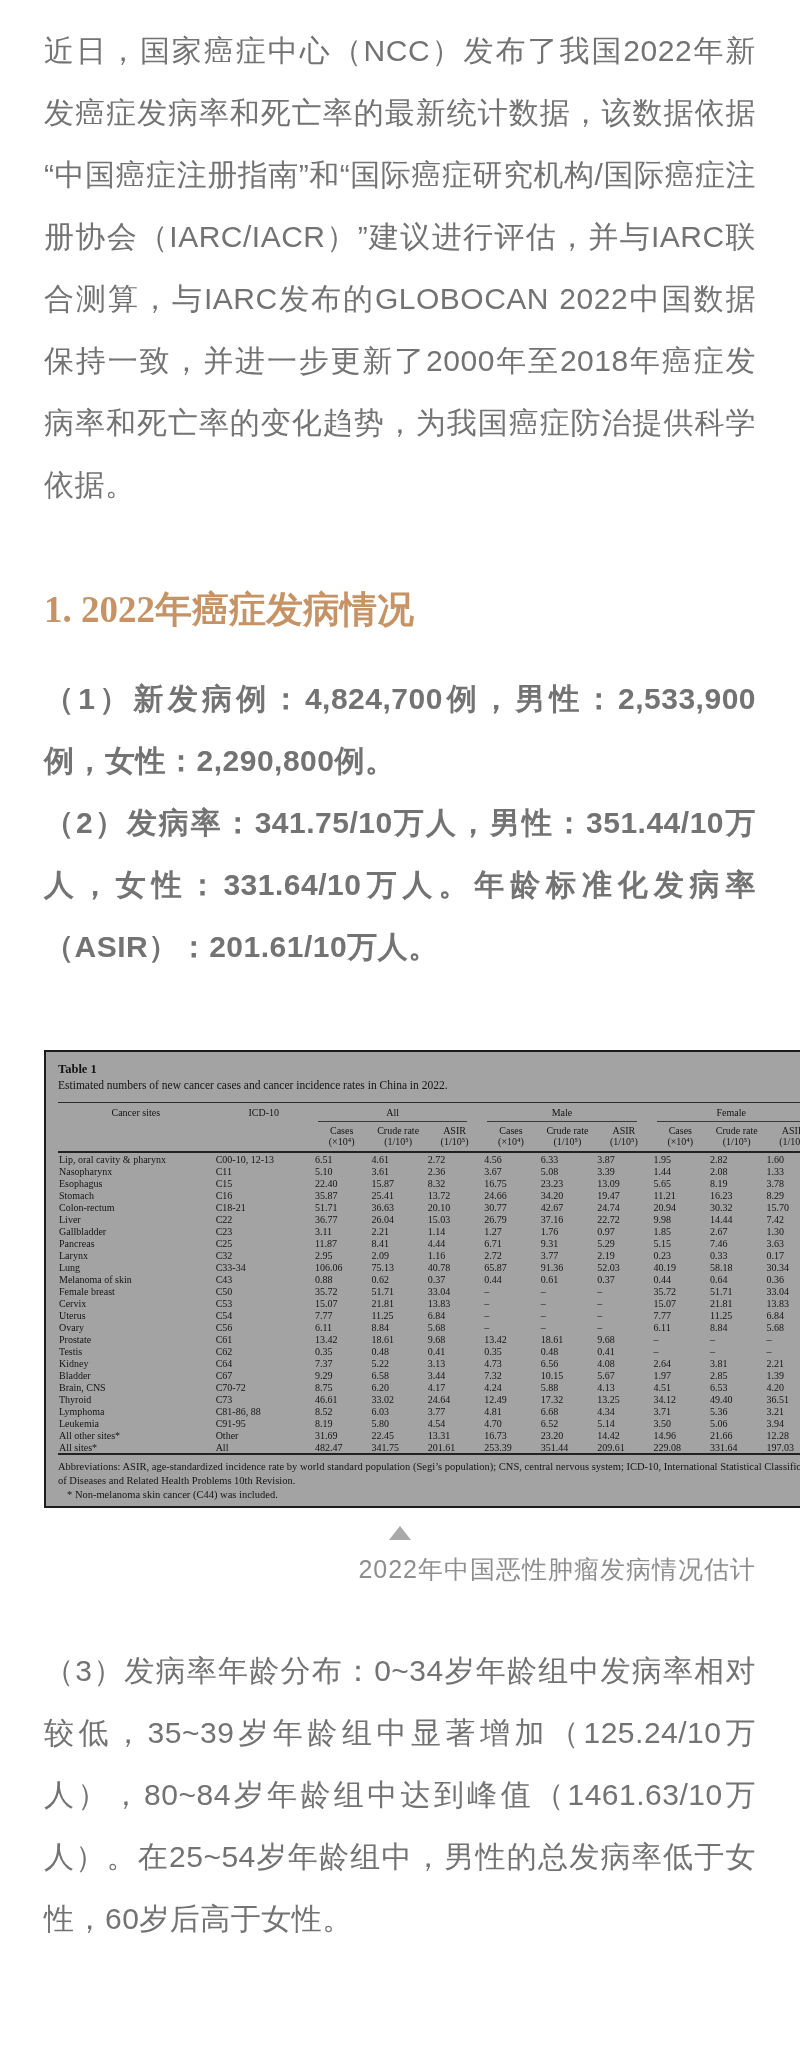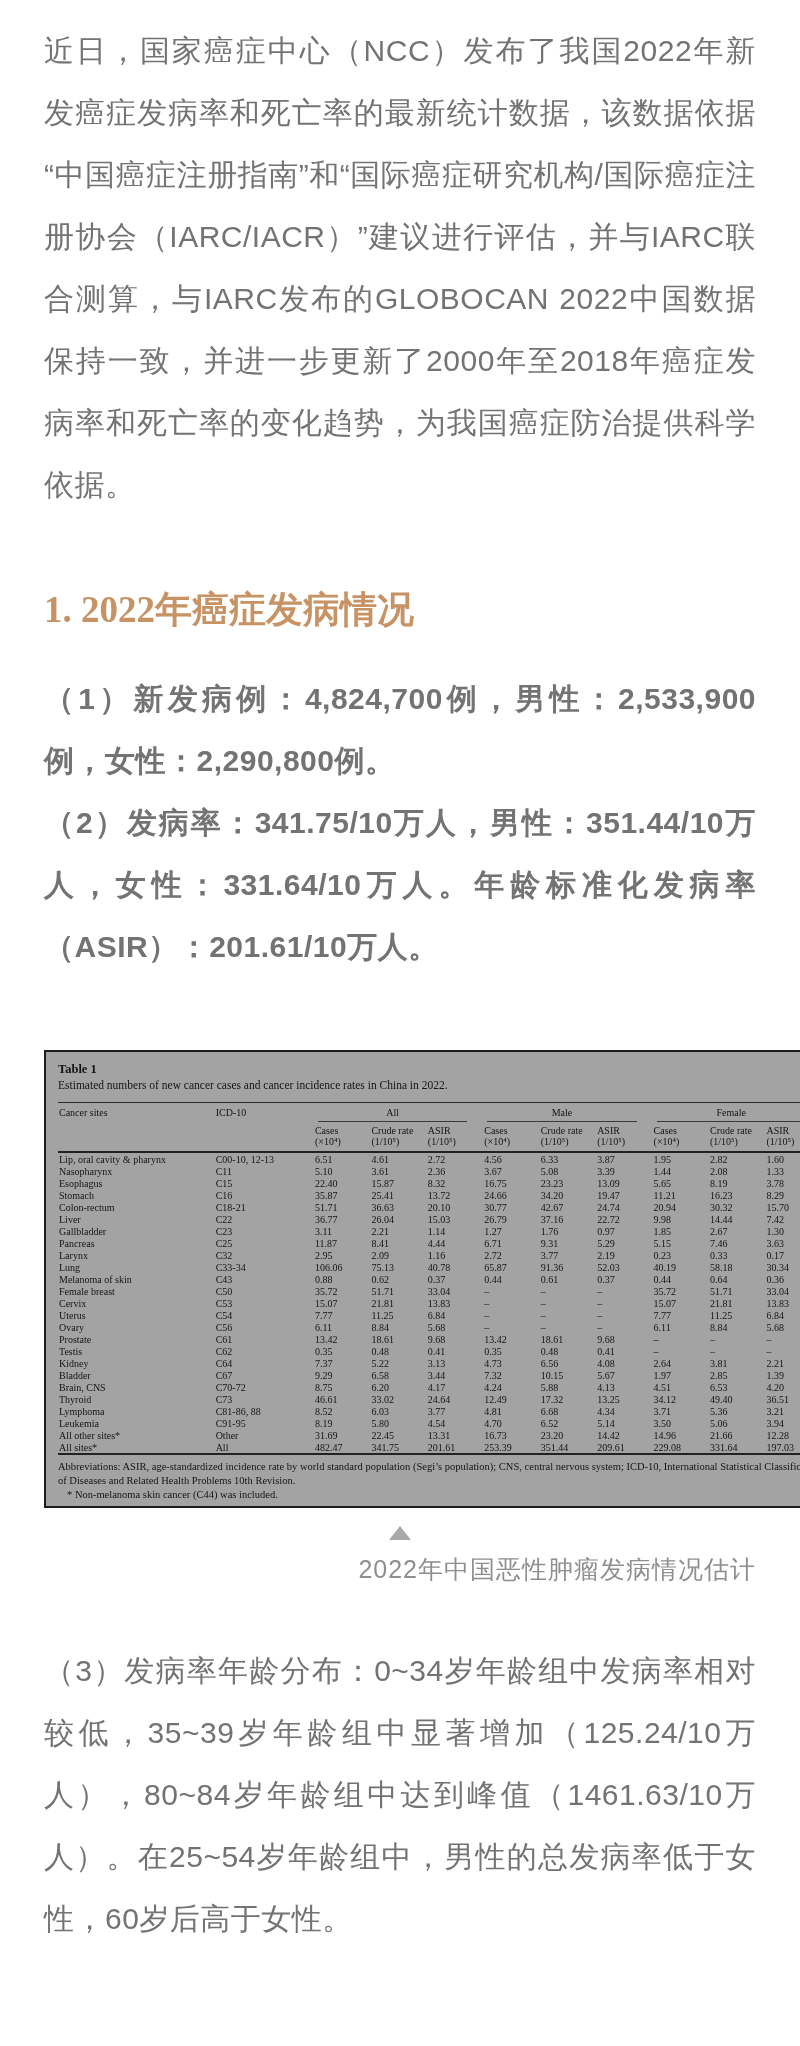--- a/index.html
+++ b/index.html
@@ -49,21 +49,21 @@
     margin-top: 9px;
     font-size: 10px;
     border-top: 1px solid #2a2a2a;
   }
   table.sci-table col.c-site { width: 20.5%; }
   table.sci-table col.c-icd  { width: 13.0%; }
   table.sci-table col.c-num  { width: 7.389%; }
 
   .sci-table th {
     font-weight: normal;
-    text-align: left;
+    text-align: center;
     vertical-align: top;
     padding: 4px 2px 1px 1px;
     line-height: 11px;
   }
   .sci-table th.group-th { text-align: center; padding: 4px 0 0 0; }
   .group-label {
     display: block;
     border-bottom: 1px solid #3a3a3a;
     padding-bottom: 3px;
     margin: 0 16px 0 4px;

